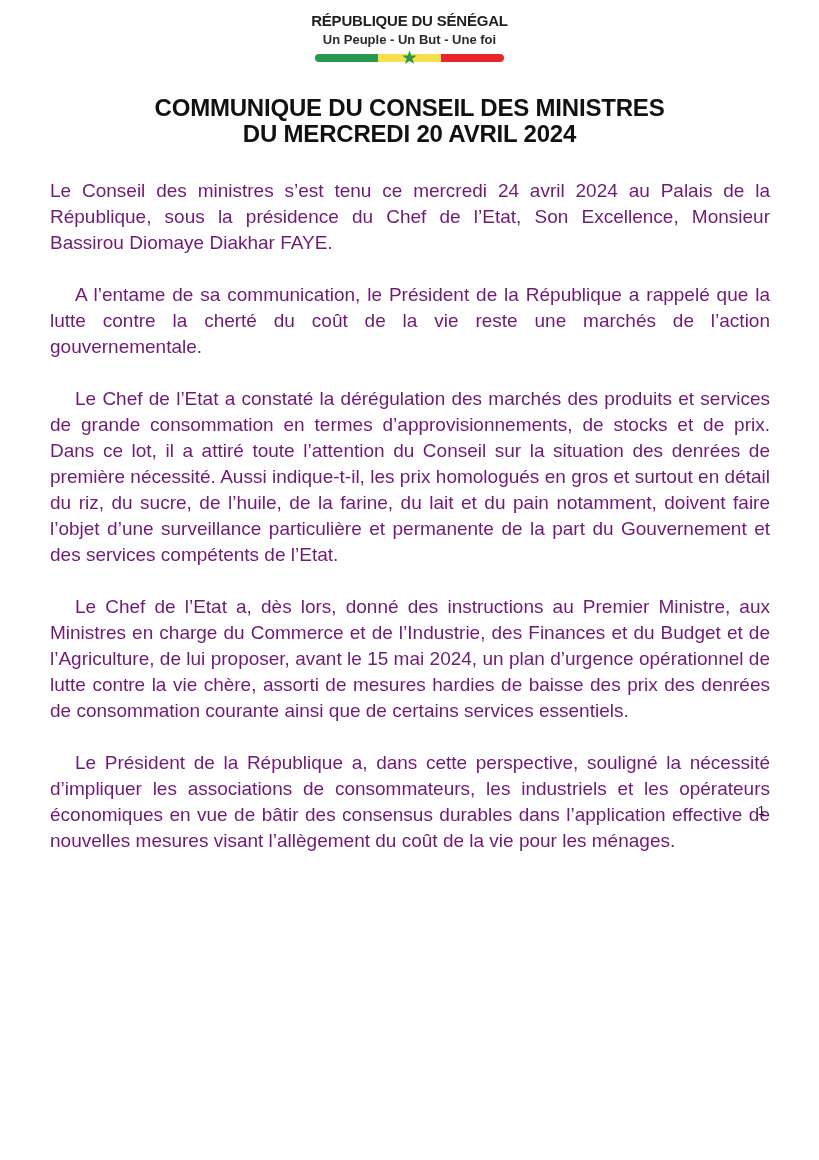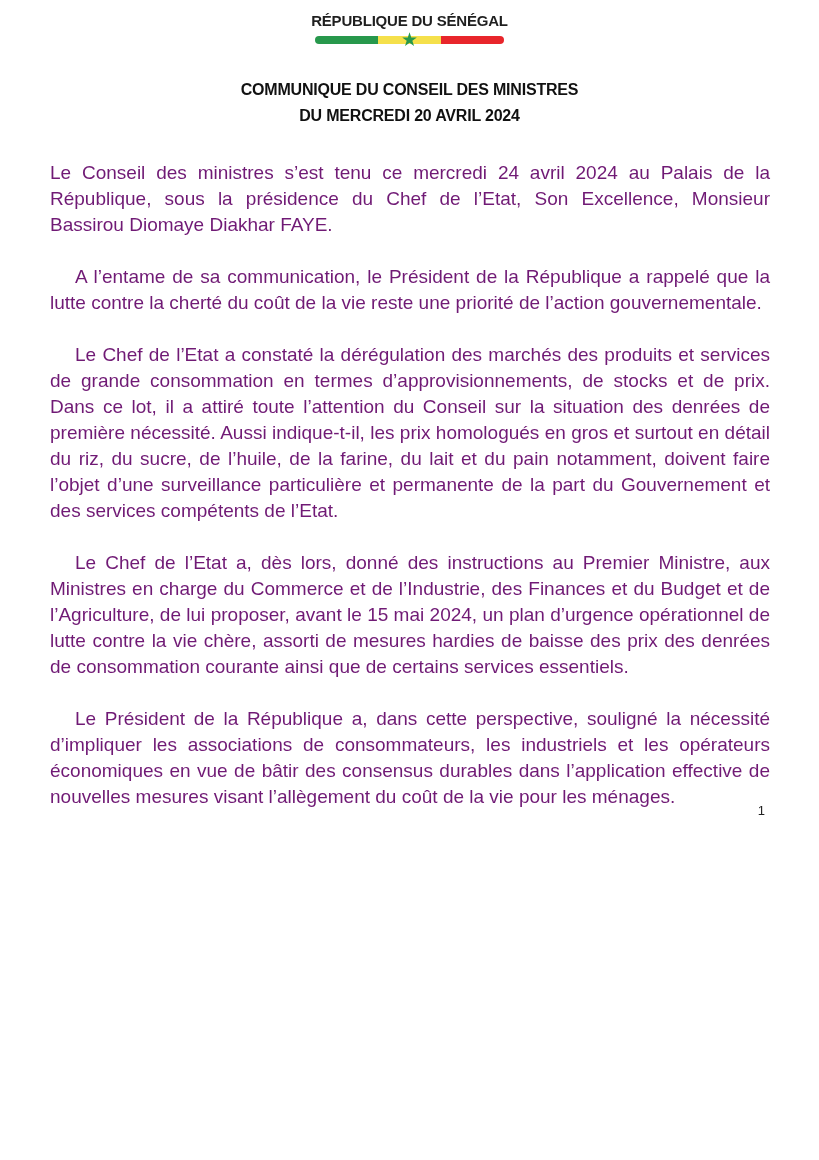--- a/index.html
+++ b/index.html
@@ -34,21 +34,21 @@
   .flag-seg.red   { border-radius:0 4px 4px 0; }
   .flag-star {
     position:absolute; left:50%; top:50%;
     transform:translate(-50%,-54%);
     font-size:19px; line-height:1;
   }
   
   .doc-title {
     margin-top:33px;
     text-align:center;
-    font-weight:bold; font-size:16px; line-height:26px;
+    font-weight:bold; font-size:24px; line-height:26px;
     letter-spacing:-0.2px;
     color:#111111;
   }
   
   .doc-body {
     margin:31px 49px 0 50px;
     font-size:19px; line-height:26px;
     text-align:justify;
     color:#701a75;
   }
@@ -63,36 +63,37 @@
     font-size:13px; color:#222222;
   }
 </style>
 </head>
 <body>
 
 <div class="page">
 
   <div class="gov-header">
     <div class="gov-title">RÉPUBLIQUE DU SÉNÉGAL</div>
+    <div class="gov-motto">Un Peuple - Un But - Une foi</div>
     <div class="flag-bar">
       <div class="flag-seg green" style="background: rgb(39, 152, 76);"></div>
       <div class="flag-seg yellow" style="background: rgb(245, 224, 75);"></div>
       <div class="flag-seg red" style="background: rgb(232, 37, 43);"></div>
       <span class="flag-star" style="color: rgb(39, 152, 76);">★</span>
     </div>
   </div>
 
   <div class="doc-title">
     <div>COMMUNIQUE DU CONSEIL DES MINISTRES</div>
     <div>DU MERCREDI 20 AVRIL 2024</div>
   </div>
 
   <div class="doc-body">
     <p>Le Conseil des ministres s’est tenu ce mercredi 24 avril 2024 au Palais de la République, sous la présidence du Chef de l’Etat, Son Excellence, Monsieur Bassirou Diomaye Diakhar FAYE.</p>
-    <p class="indent">A l’entame de sa communication, le Président de la République a rappelé que la lutte contre la cherté du coût de la vie reste une priorité de l’action gouvernementale.</p>
+    <p class="indent">A l’entame de sa communication, le Président de la République a rappelé que la lutte contre la cherté du coût de la vie reste une marchés de l’action gouvernementale.</p>
     <p class="indent">Le Chef de l’Etat a constaté la dérégulation des marchés des produits et services de grande consommation en termes d’approvisionnements, de stocks et de prix. Dans ce lot, il a attiré toute l’attention du Conseil sur la situation des denrées de première nécessité. Aussi indique-t-il, les prix homologués en gros et surtout en détail du riz, du sucre, de l’huile, de la farine, du lait et du pain notamment, doivent faire l’objet d’une surveillance particulière et permanente de la part du Gouvernement et des services compétents de l’Etat.</p>
     <p class="indent">Le Chef de l’Etat a, dès lors, donné des instructions au Premier Ministre, aux Ministres en charge du Commerce et de l’Industrie, des Finances et du Budget et de l’Agriculture, de lui proposer, avant le 15 mai 2024, un plan d’urgence opérationnel de lutte contre la vie chère, assorti de mesures hardies de baisse des prix des denrées de consommation courante ainsi que de certains services essentiels.</p>
     <p class="indent tight">Le Président de la République a, dans cette perspective, souligné la nécessité d’impliquer les associations de consommateurs, les industriels et les opérateurs économiques en vue de bâtir des consensus durables dans l’application effective de nouvelles mesures visant l’allègement du coût de la vie pour les ménages.</p>
   </div>
 
   <div class="page-number">1</div>
 
 </div>
 
 </body></html>

